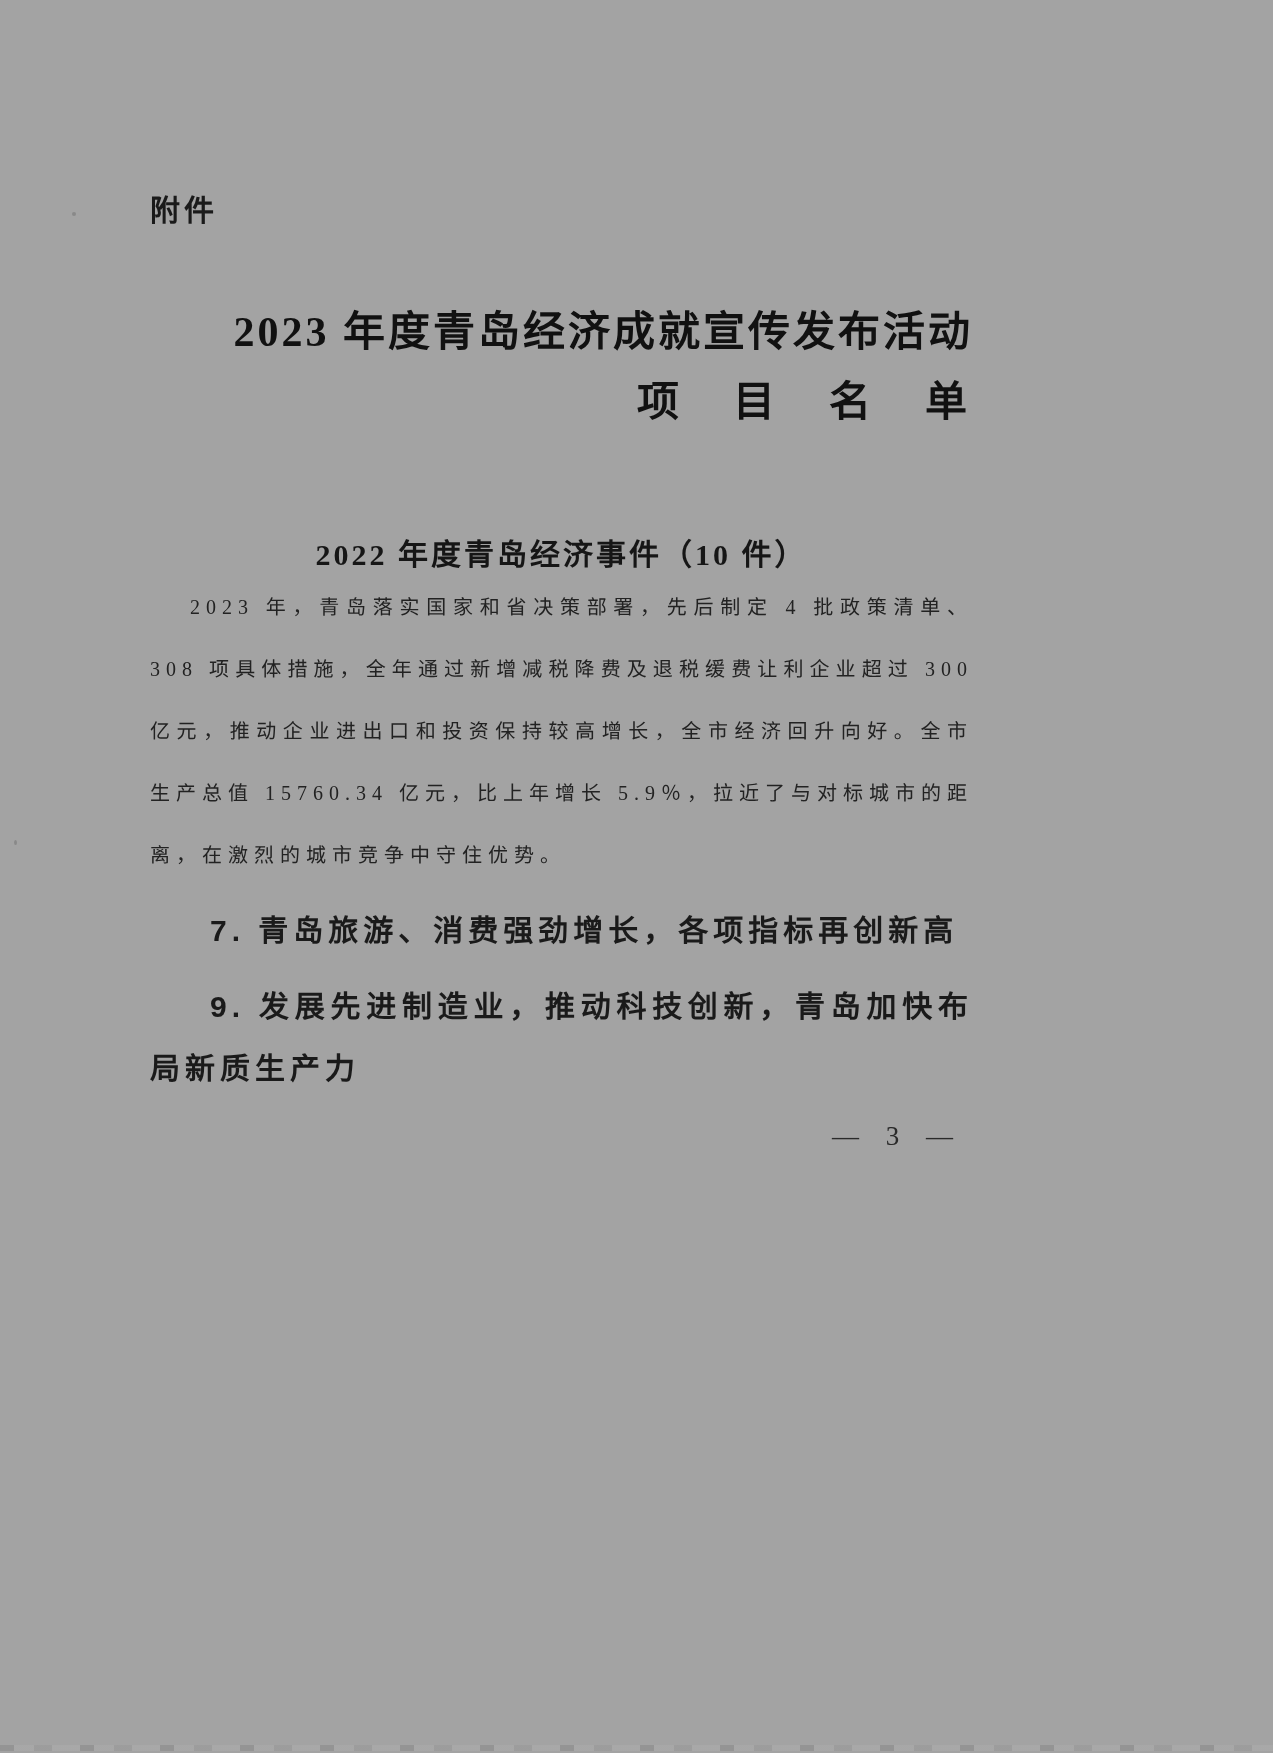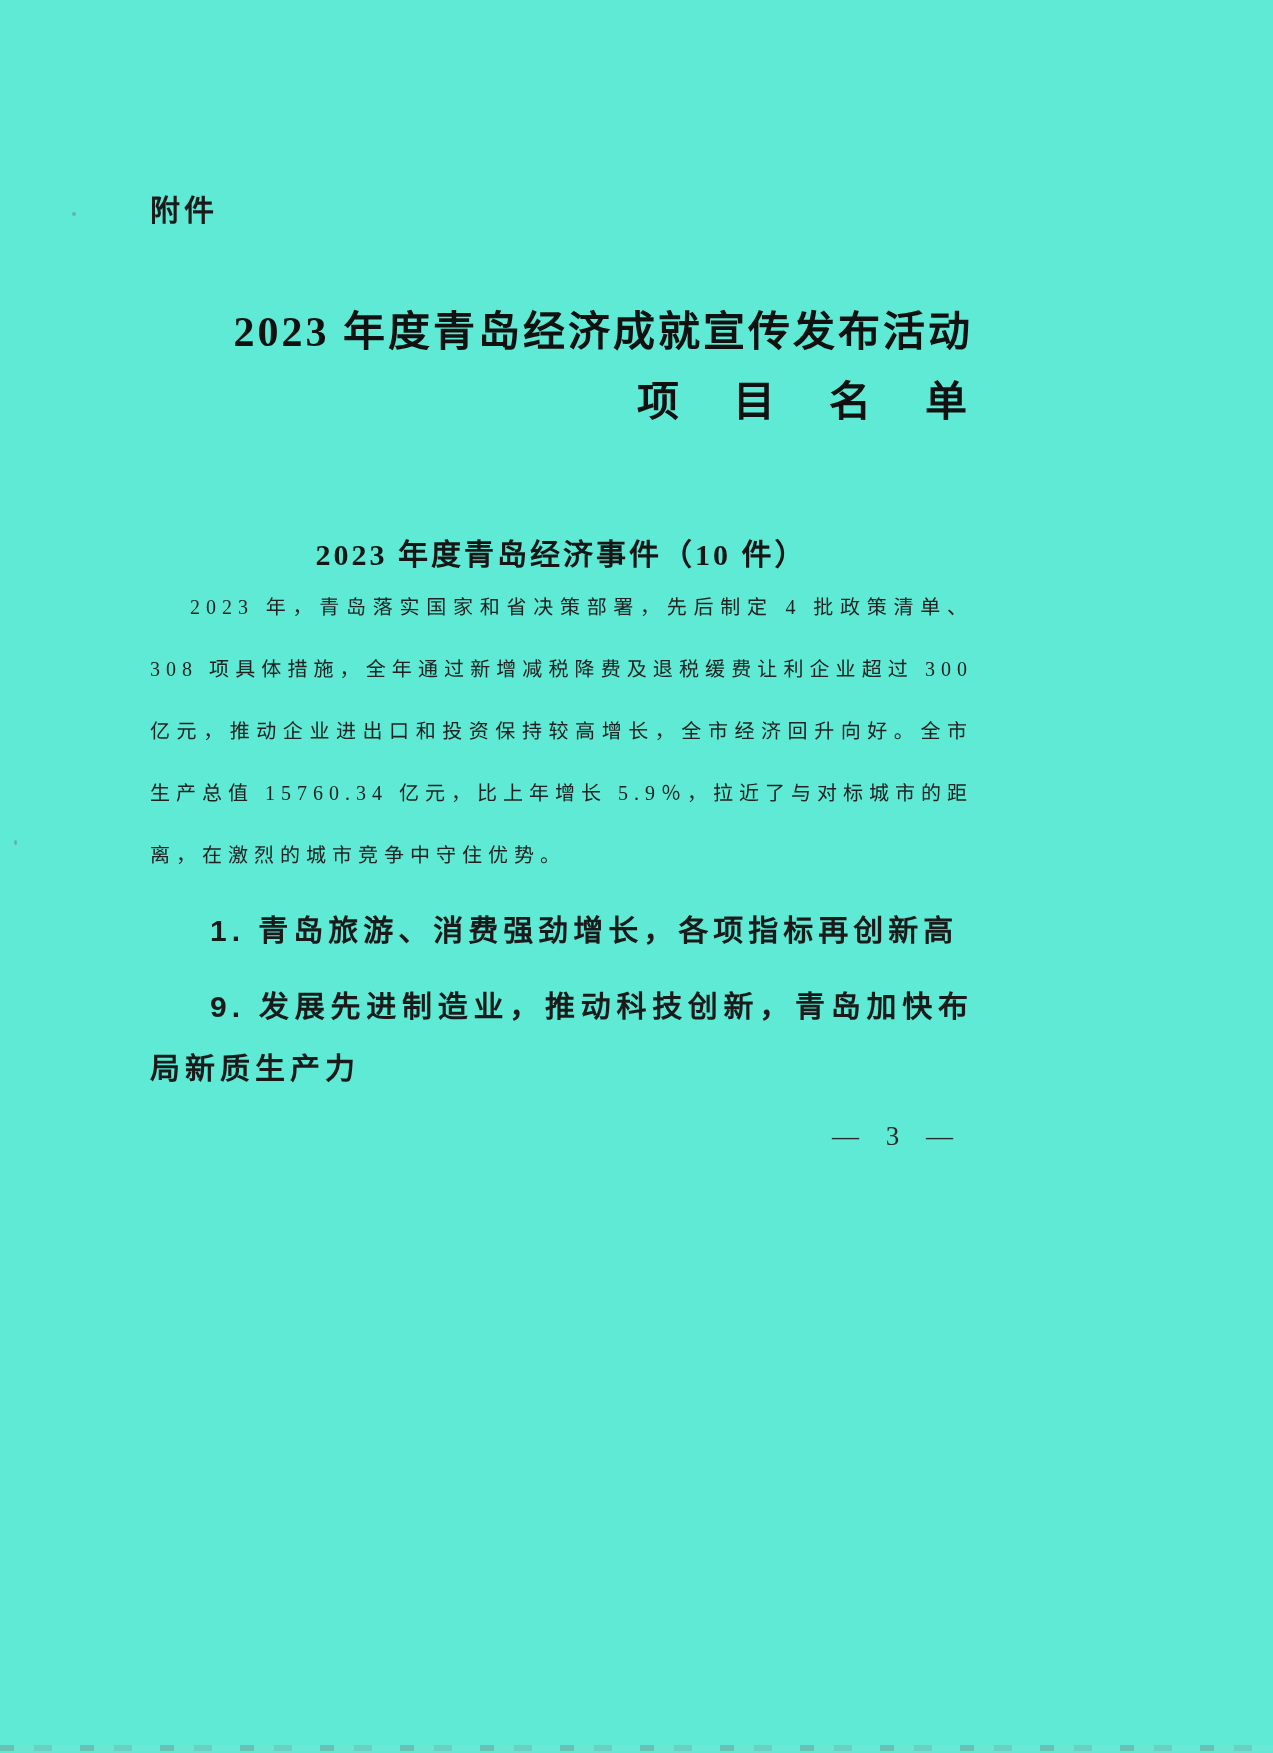--- a/index.html
+++ b/index.html
@@ -5,21 +5,21 @@
   html, body {
     margin: 0;
     padding: 0;
     background: #e8e8e8;
   }
   .page {
     position: relative;
     width: 1273px;
     height: 1753px;
     margin: 0 auto;
-    background: #5eead4;
+    background: #a3a3a3;
     color: #1c1c1c;
     font-family: "Liberation Serif", "DejaVu Serif", serif;
     overflow: hidden;
     box-sizing: border-box;
     padding: 190px 300px 0 150px;
   }
   .attachment-label {
     font-family: "Liberation Sans", "DejaVu Sans", sans-serif;
     font-weight: bold;
     font-size: 30px;
@@ -114,26 +114,26 @@
 
 <div class="page">
 
   <div class="attachment-label">附件</div>
 
   <div class="doc-title">
     <div class="doc-title-line1">2023 年度青岛经济成就宣传发布活动</div>
     <div class="doc-title-line2">项　目　名　单</div>
   </div>
 
-  <div class="section-heading">2023 年度青岛经济事件（10 件）</div>
+  <div class="section-heading">2022 年度青岛经济事件（10 件）</div>
 
 
   <p class="body-para">2023 年，青岛落实国家和省决策部署，先后制定 4 批政策清单、308 项具体措施，全年通过新增减税降费及退税缓费让利企业超过 300 亿元，推动企业进出口和投资保持较高增长，全市经济回升向好。全市生产总值 15760.34 亿元，比上年增长 5.9％，拉近了与对标城市的距离，在激烈的城市竞争中守住优势。</p>
 
-  <div class="item-heading">1. 青岛旅游、消费强劲增长，各项指标再创新高</div>
+  <div class="item-heading">7. 青岛旅游、消费强劲增长，各项指标再创新高</div>
 
 
   <div class="item-heading">9. 发展先进制造业，推动科技创新，青岛加快布局新质生产力</div>
 
   <div class="page-number">— 3 —</div>
 
   <div class="scan-speck speck-1"></div>
   <div class="scan-speck speck-2"></div>
   <div class="scan-artifact"></div>
 

